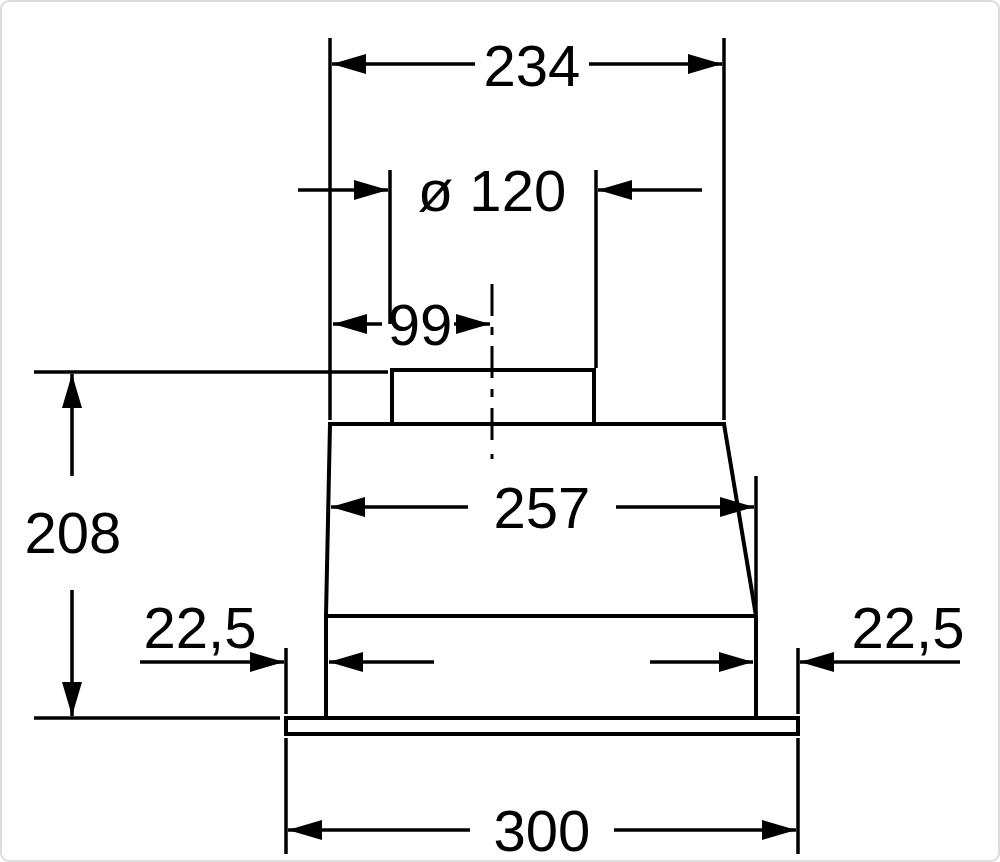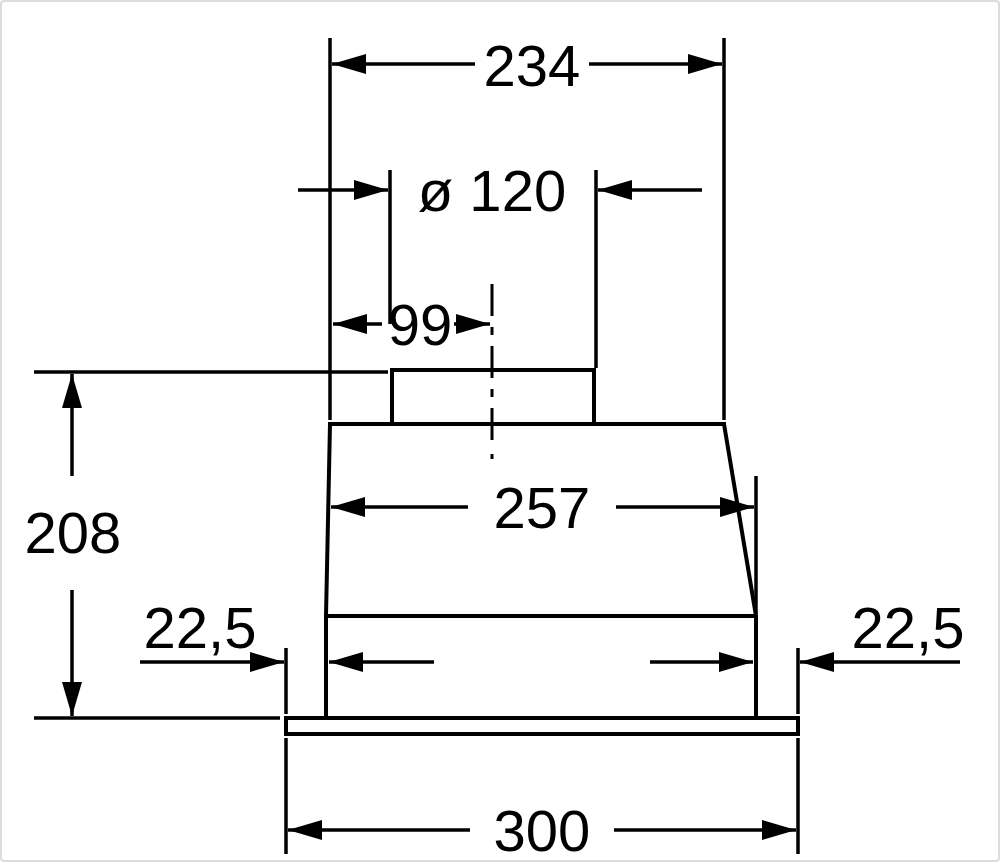--- a/index.html
+++ b/index.html
@@ -8,21 +8,21 @@
     background: #ffffff;
     font-family: "Liberation Sans", sans-serif;
   }
   .canvas {
     position: relative;
     width: 1000px;
     height: 862px;
     box-sizing: border-box;
     background: #ffffff;
     border: 2px solid #dcdcdc;
-    border-radius: 4px;
+    border-radius: 9px;
     overflow: hidden;
   }
   svg {
     display: block;
   }
   svg text {
     font-family: "Liberation Sans", sans-serif;
     font-size: 58px;
     fill: #000000;
   }

